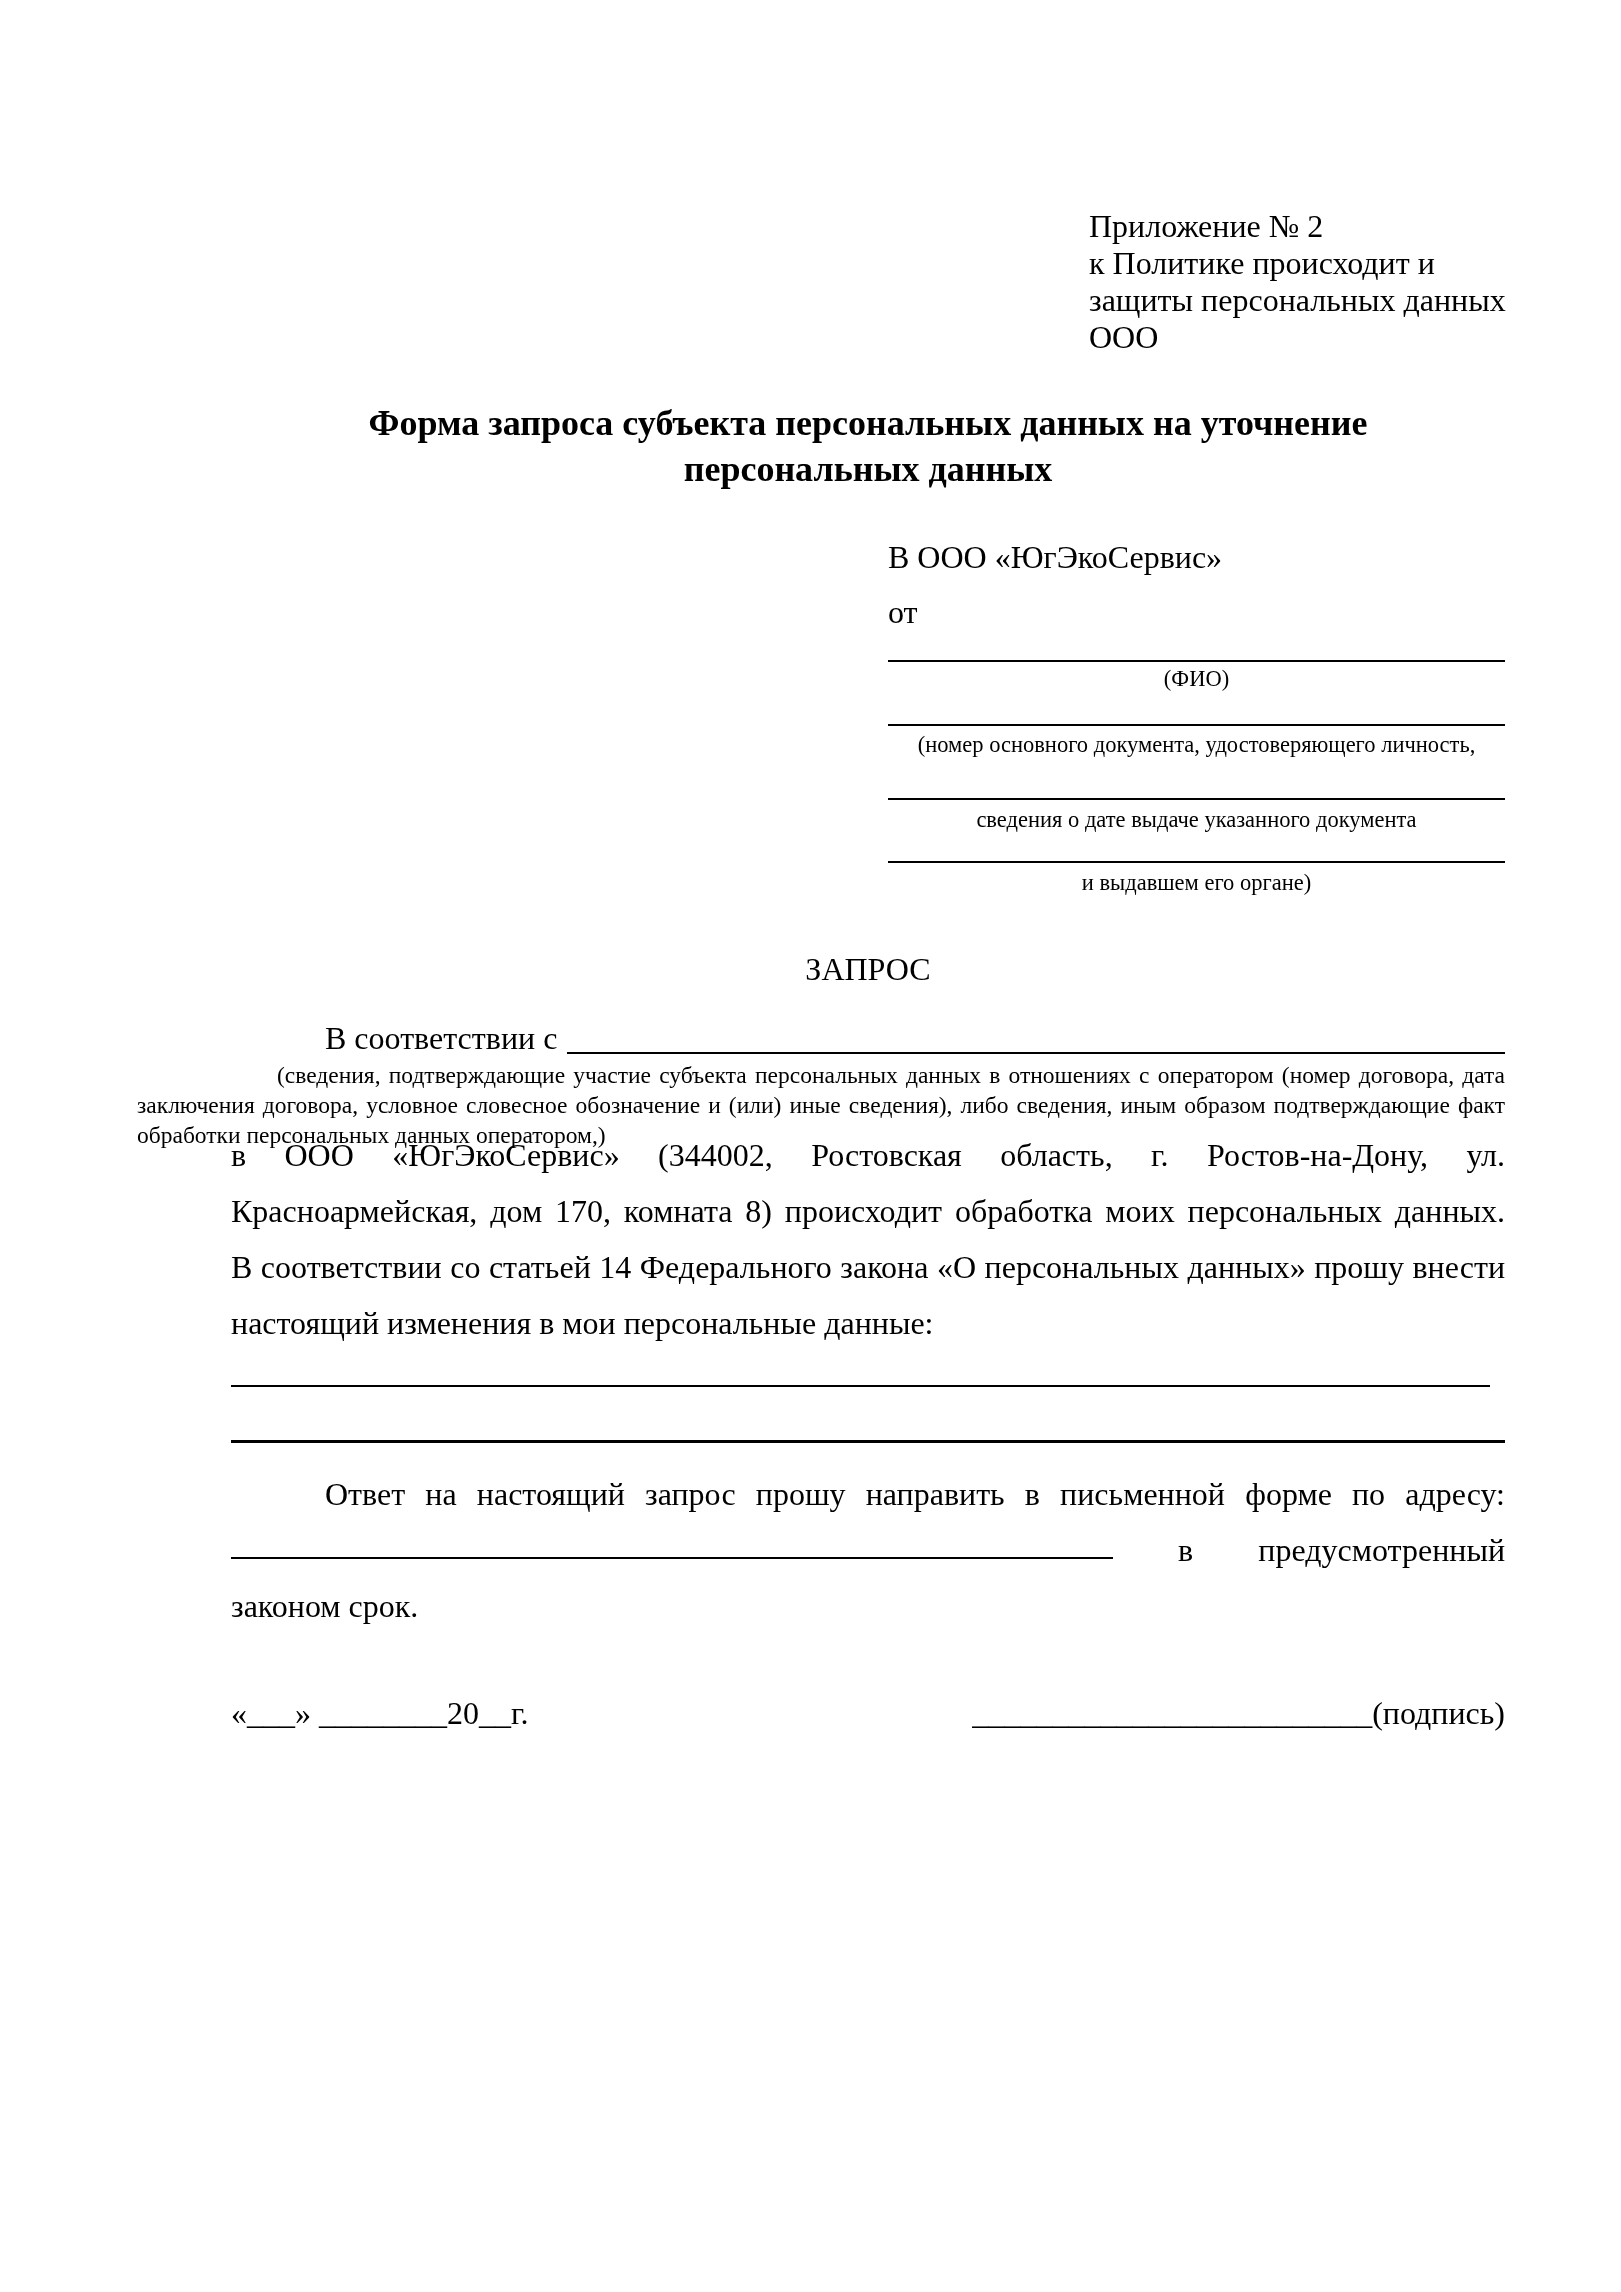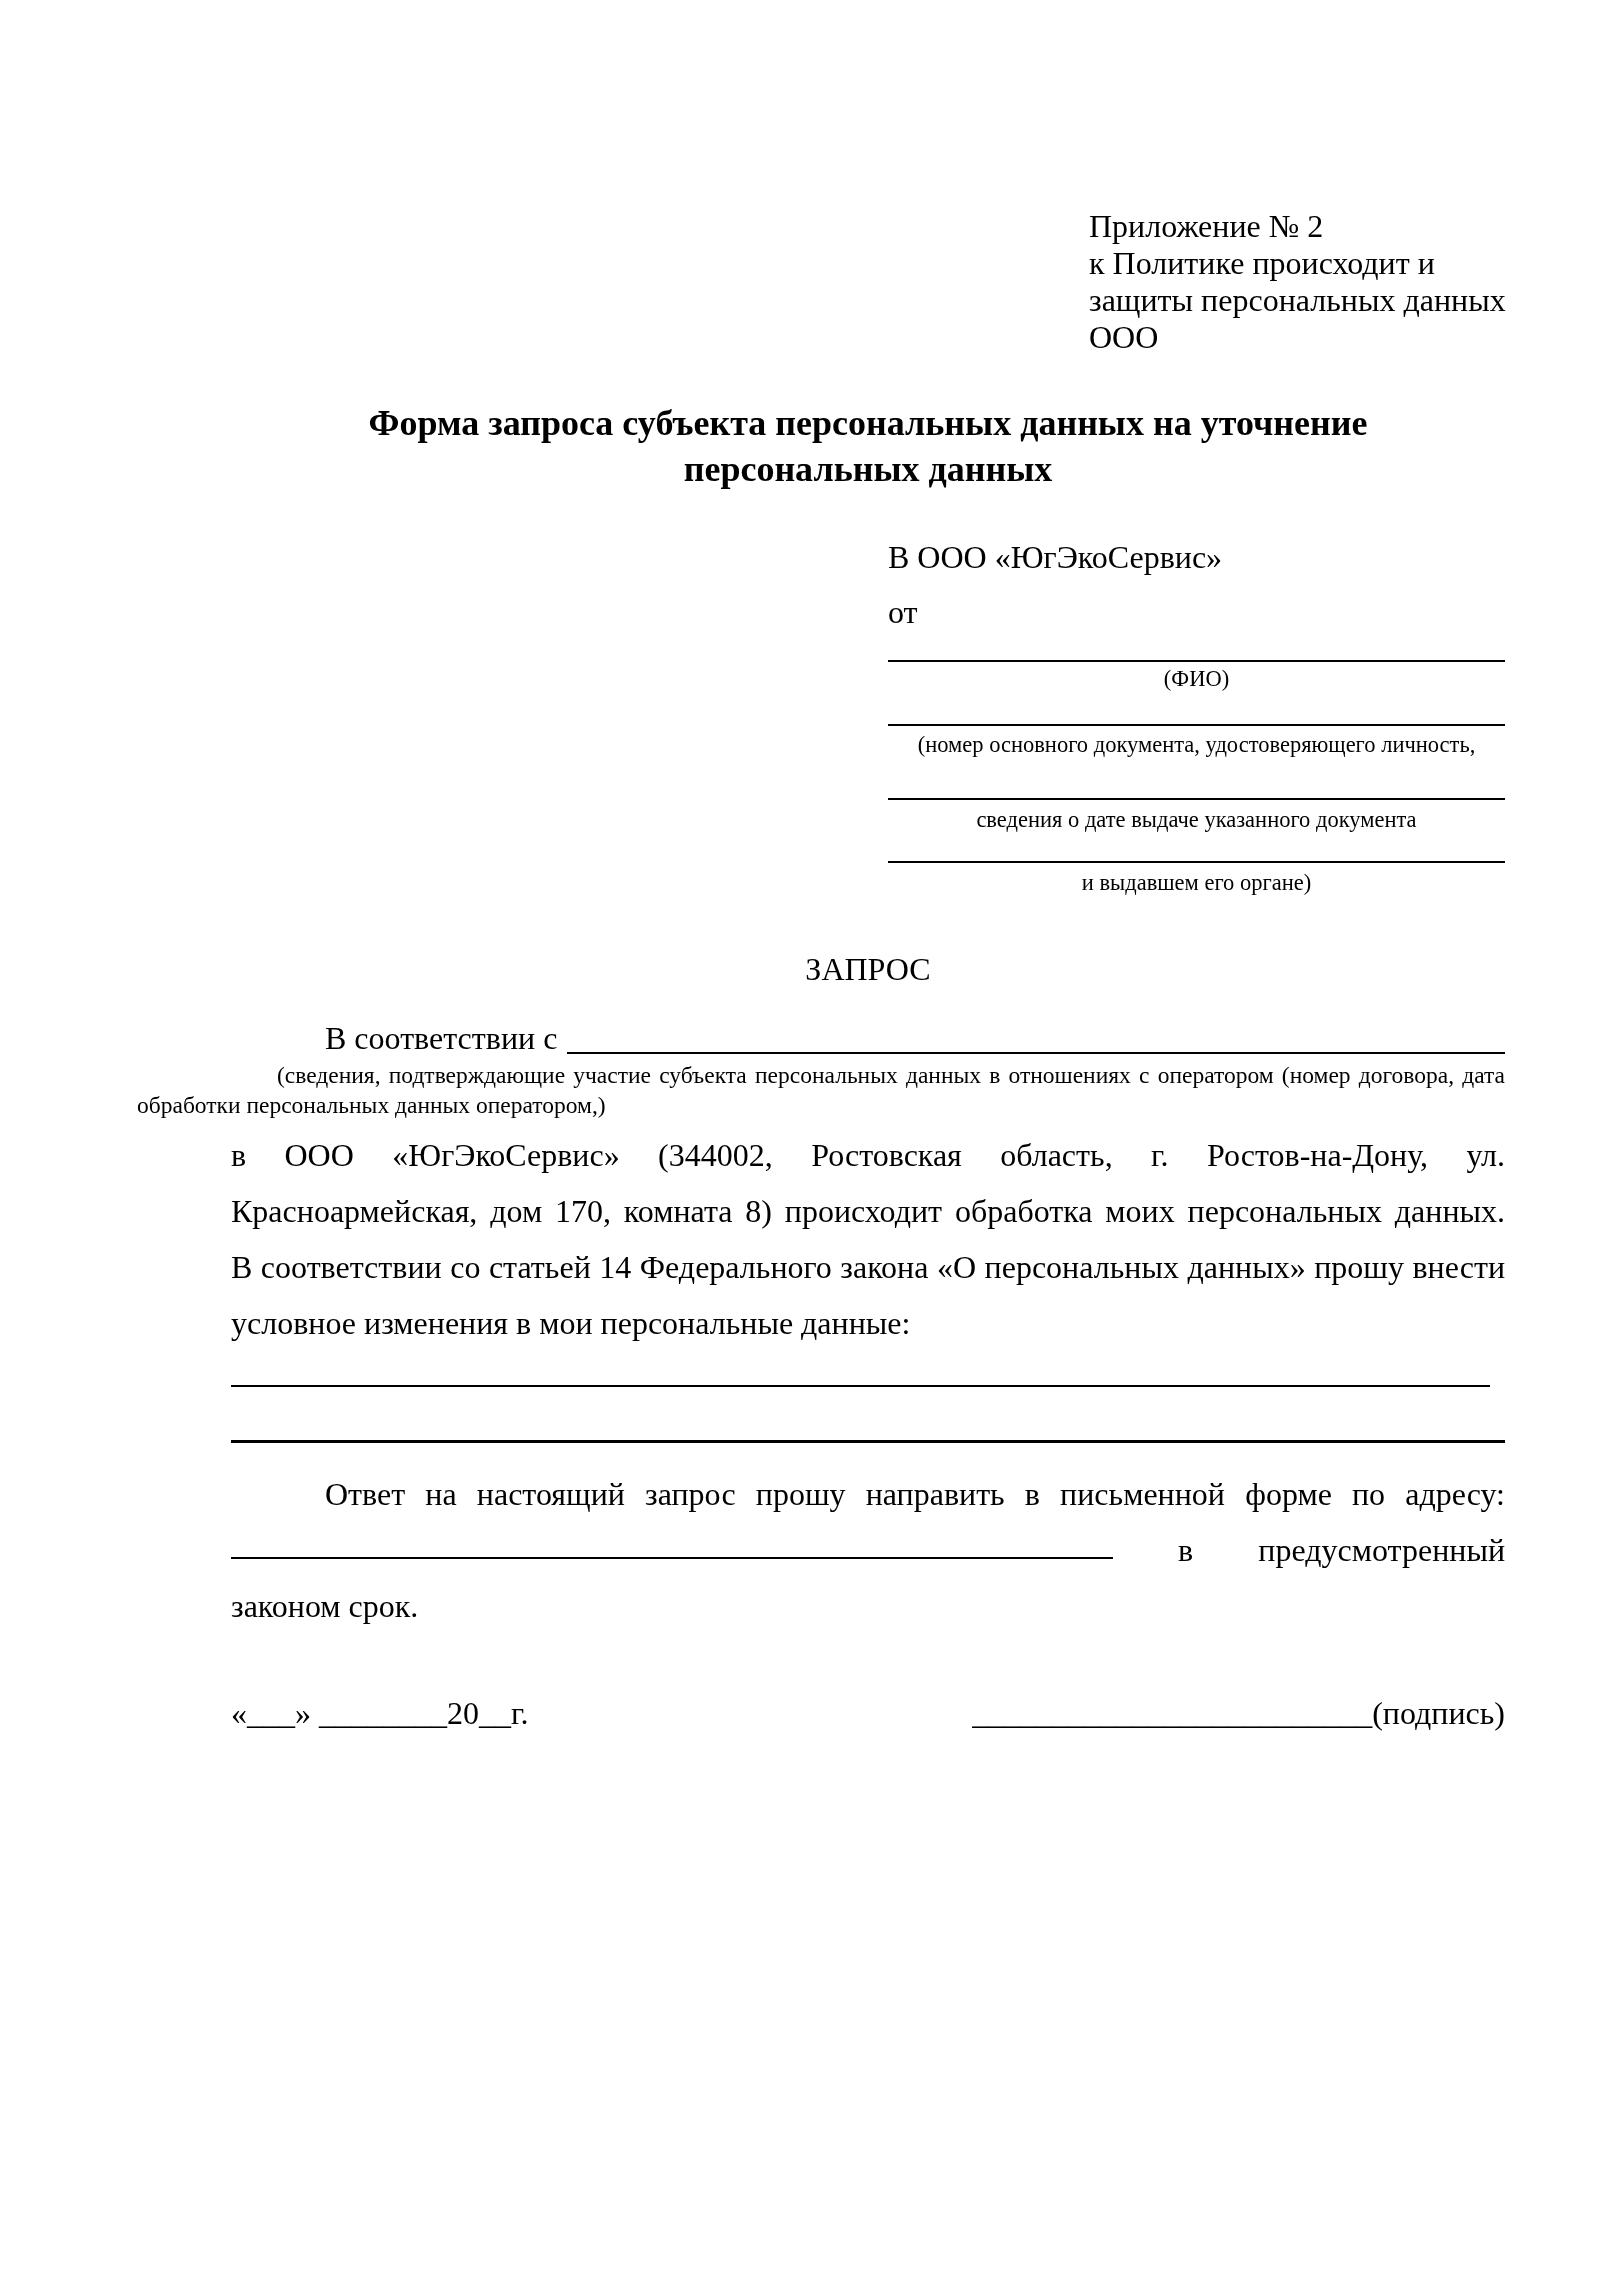--- a/index.html
+++ b/index.html
@@ -204,28 +204,29 @@
 
   <div class="request-heading">ЗАПРОС</div>
 
   <div class="accord-line">
     <span class="prefix">В соответствии с</span>
     <span class="fill"></span>
   </div>
 
   <div class="small-print">
     <div class="sp-line first">(сведения, подтверждающие участие субъекта персональных данных в отношениях с оператором (номер договора, дата</div>
+    <div class="sp-line">заключения договора, условное словесное обозначение и (или) иные сведения), либо сведения, иным образом подтверждающие факт</div>
     <div class="sp-line last">обработки персональных данных оператором,)</div>
   </div>
 
   <div class="body-par">
     <div class="j-line">в ООО «ЮгЭкоСервис» (344002, Ростовская область, г. Ростов-на-Дону, ул.</div>
     <div class="j-line">Красноармейская, дом 170, комната 8) происходит обработка моих персональных данных.</div>
     <div class="j-line">В соответствии со статьей 14 Федерального закона «О персональных данных» прошу внести</div>
-    <div class="l-line">условное изменения в мои персональные данные:</div>
+    <div class="l-line">настоящий изменения в мои персональные данные:</div>
   </div>
 
   <div class="blank-rule one"></div>
   <div class="blank-rule two"></div>
 
   <div class="answer-par">
     <div class="first">Ответ на настоящий запрос прошу направить в письменной форме по адресу:</div>
     <div class="ans-line2"><span class="inline-uline"></span> <span>в</span> <span>предусмотренный</span></div>
     <div class="l-line">законом срок.</div>
   </div>

